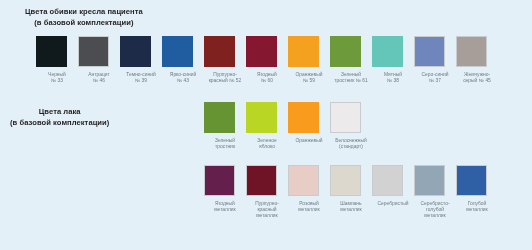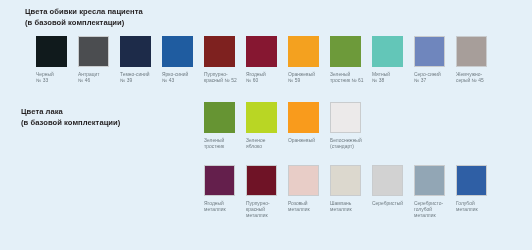--- a/index.html
+++ b/index.html
@@ -15,39 +15,40 @@
     overflow: hidden;
     position: relative;
     -webkit-font-smoothing: antialiased;
   }
 
   #board {
     position: relative;
     width: 532px;
     height: 224px;
     background: #e4f0f8;
+    text-align: center;
   }
 
   
   .section-title {
     position: absolute;
     font-size: 7.6px;
     font-weight: bold;
     line-height: 10.5px;
     color: #231f20;
     letter-spacing: 0.05px;
     white-space: nowrap;
   }
   .section-title .t-line2 {
     display: block;
     font-weight: bold;
   }
 
   #sec-upholstery-title { left: 25px; top: 7px; }
-  #sec-lacquer-title    { left: 21px; top: 107px; }
+  #sec-lacquer-title    { left: 10px; top: 107px; }
   #sec-metallic-title   { left: 25px; top: 170px; }
 
   
   .swatch-row {
     position: absolute;
     left: 0;
     top: 0;
     width: 532px;
     height: 0;
   }

